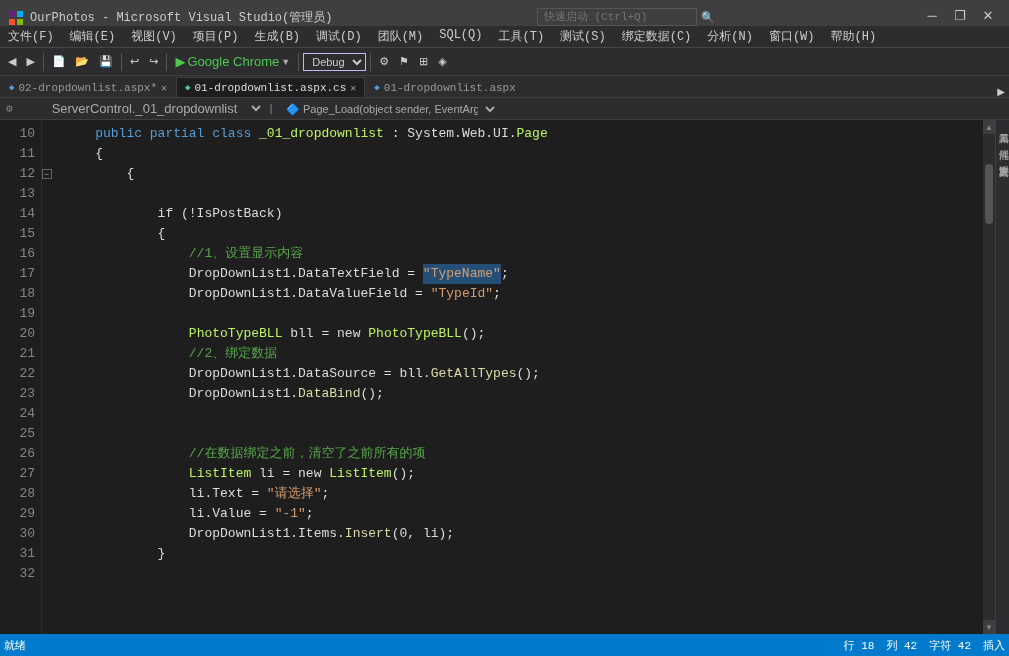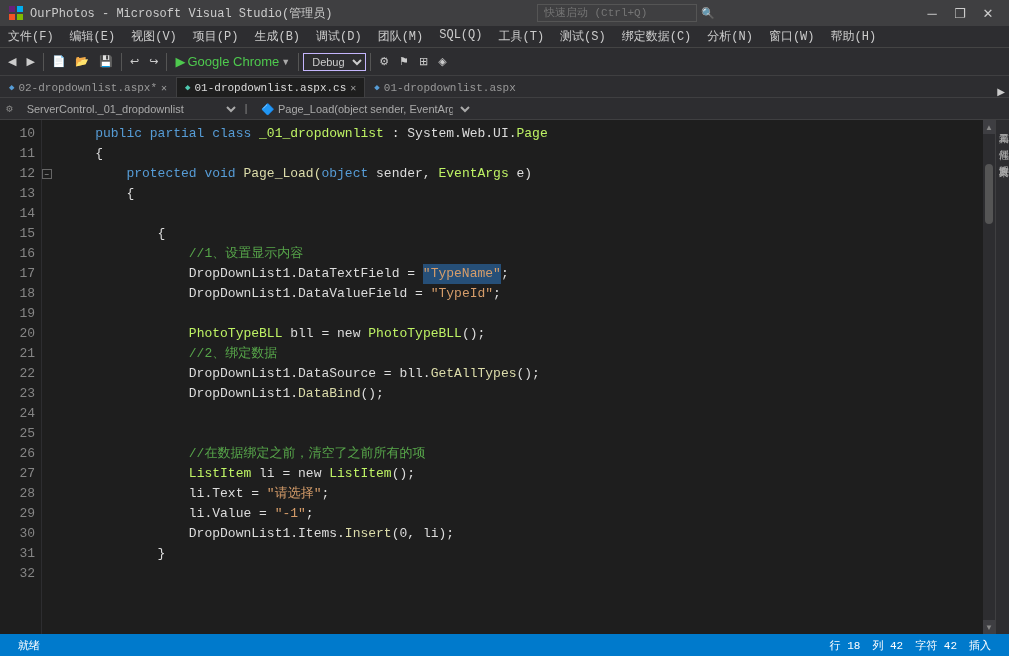--- a/index.html
+++ b/index.html
@@ -1,19 +1,19 @@
 <!DOCTYPE html>
 <html><head>
   <meta charset="utf-8">
   <style>
     * { margin: 0; padding: 0; box-sizing: border-box; }
     body { background: #2d2d30; font-family: 'Consolas', 'Courier New', monospace; font-size: 12px; color: #dcdcdc; overflow: hidden; width: 1009px; height: 656px; }
 
     
-    #title-bar { background: #3f3f41; height: 26px; display: flex; align-items: center; justify-content: space-between; padding: 0 8px; }
+    #title-bar { background: #3f3f41; height: 26px; display: flex; align-items: flex-end; justify-content: space-between; padding: 0 8px; }
     #title-bar-left { display: flex; align-items: center; gap: 6px; }
     #title-bar-icon { width: 16px; height: 16px; }
     #title-bar-text { font-size: 12px; color: #ccc; }
     #title-bar-right { display: flex; gap: 2px; }
     .title-btn { width: 26px; height: 22px; background: transparent; border: none; color: #ccc; font-size: 13px; cursor: pointer; display: flex; align-items: center; justify-content: center; }
     #search-bar { display: flex; align-items: center; gap: 4px; }
     #search-bar input { background: #3f3f41; border: 1px solid #555; color: #ccc; padding: 2px 6px; font-size: 11px; width: 160px; }
     #search-bar span { color: #aaa; font-size: 11px; }
 
     
@@ -153,21 +153,21 @@
   <div class="tab">
     <span style="color:#569cd6;font-size:9px;">◆</span>
     <span>01-dropdownlist.aspx</span>
   </div>
   <div style="flex:1;"></div>
   <button class="tb-btn" style="font-size:10px;padding:0 4px;">▶</button>
 </div>
 
 <div id="path-bar">
   <span style="color:#888;font-size:11px;padding:0 6px;">⚙</span>
-  <select style="background:#2d2d30;border:none;color:#aaa;font-size:11px;flex:0 0 220px;max-width:220px;">
+  <select style="background:#2d2d30;border:none;color:#aaa;font-size:13px;flex:0 0 220px;max-width:220px;margin-left:25px;">
     <option>ServerControl._01_dropdownlist</option>
   </select>
   <span style="color:#888;font-size:11px;padding:0 4px;">|</span>
   <select style="background:#2d2d30;border:none;color:#aaa;font-size:11px;flex:1;">
     <option>🔷 Page_Load(object sender, EventArgs e)</option>
   </select>
 </div>
 
 <div id="editor" style="display:flex; background:#1e1e1e; height:calc(656px - 26px - 22px - 28px - 22px - 22px - 22px); overflow:hidden;">
 
@@ -212,32 +212,32 @@
   <div id="code-area" style="flex:1;padding:4px 0 4px 8px;line-height:20px;font-size:13px;overflow:auto;background:#1e1e1e;">
 
     <div class="code-line">
       <span class="kw">    public partial class </span><span class="type">_01_dropdownlist</span><span class="plain"> : System.Web.UI.</span><span class="type">Page</span>
     </div>
 
     <div class="code-line">
       <span class="plain">    {</span>
     </div>
 
-    <div class="code-line">
-      <span class="kw">        protected void </span><span class="method">Page_Load(</span><span class="kw">object</span><span class="plain"> sender, </span><span class="type">EventArgs</span><span class="plain"> e)</span>
-    </div>
 
     <div class="code-line">
       <span class="plain">        {</span>
     </div>
 
     <div class="code-line">
       <span class="plain"> </span>
     </div>
 
+    <div class="code-line">
+      <span class="plain">            if (!IsPostBack)</span>
+    </div>
 
     <div class="code-line">
       <span class="plain">            {</span>
     </div>
 
     <div class="code-line">
       <span class="comment">                //1、设置显示内容</span>
     </div>
 
     <div class="code-line">
@@ -312,20 +312,20 @@
 
   <div id="right-sidebar">
     <div class="rs-text">工具箱</div>
     <div style="height:8px;"></div>
     <div class="rs-text">属性</div>
     <div style="height:8px;"></div>
     <div class="rs-text">解决方案</div>
   </div>
 </div>
 
-<div id="status-bar" style="background:#007acc;height:22px;display:flex;align-items:center;padding:0 18px;gap:12px;font-size:11px;color:#fff;">
+<div id="status-bar" style="background:#007acc;height:22px;display:flex;align-items:center;padding:0 4px;gap:12px;font-size:11px;color:#fff;">
   <span class="status-item">就绪</span>
   <span style="flex:1;"></span>
   <span class="status-item">行 18</span>
   <span class="status-item">列 42</span>
   <span class="status-item">字符 42</span>
   <span class="status-item">插入</span>
 </div>
 
 </body></html>

